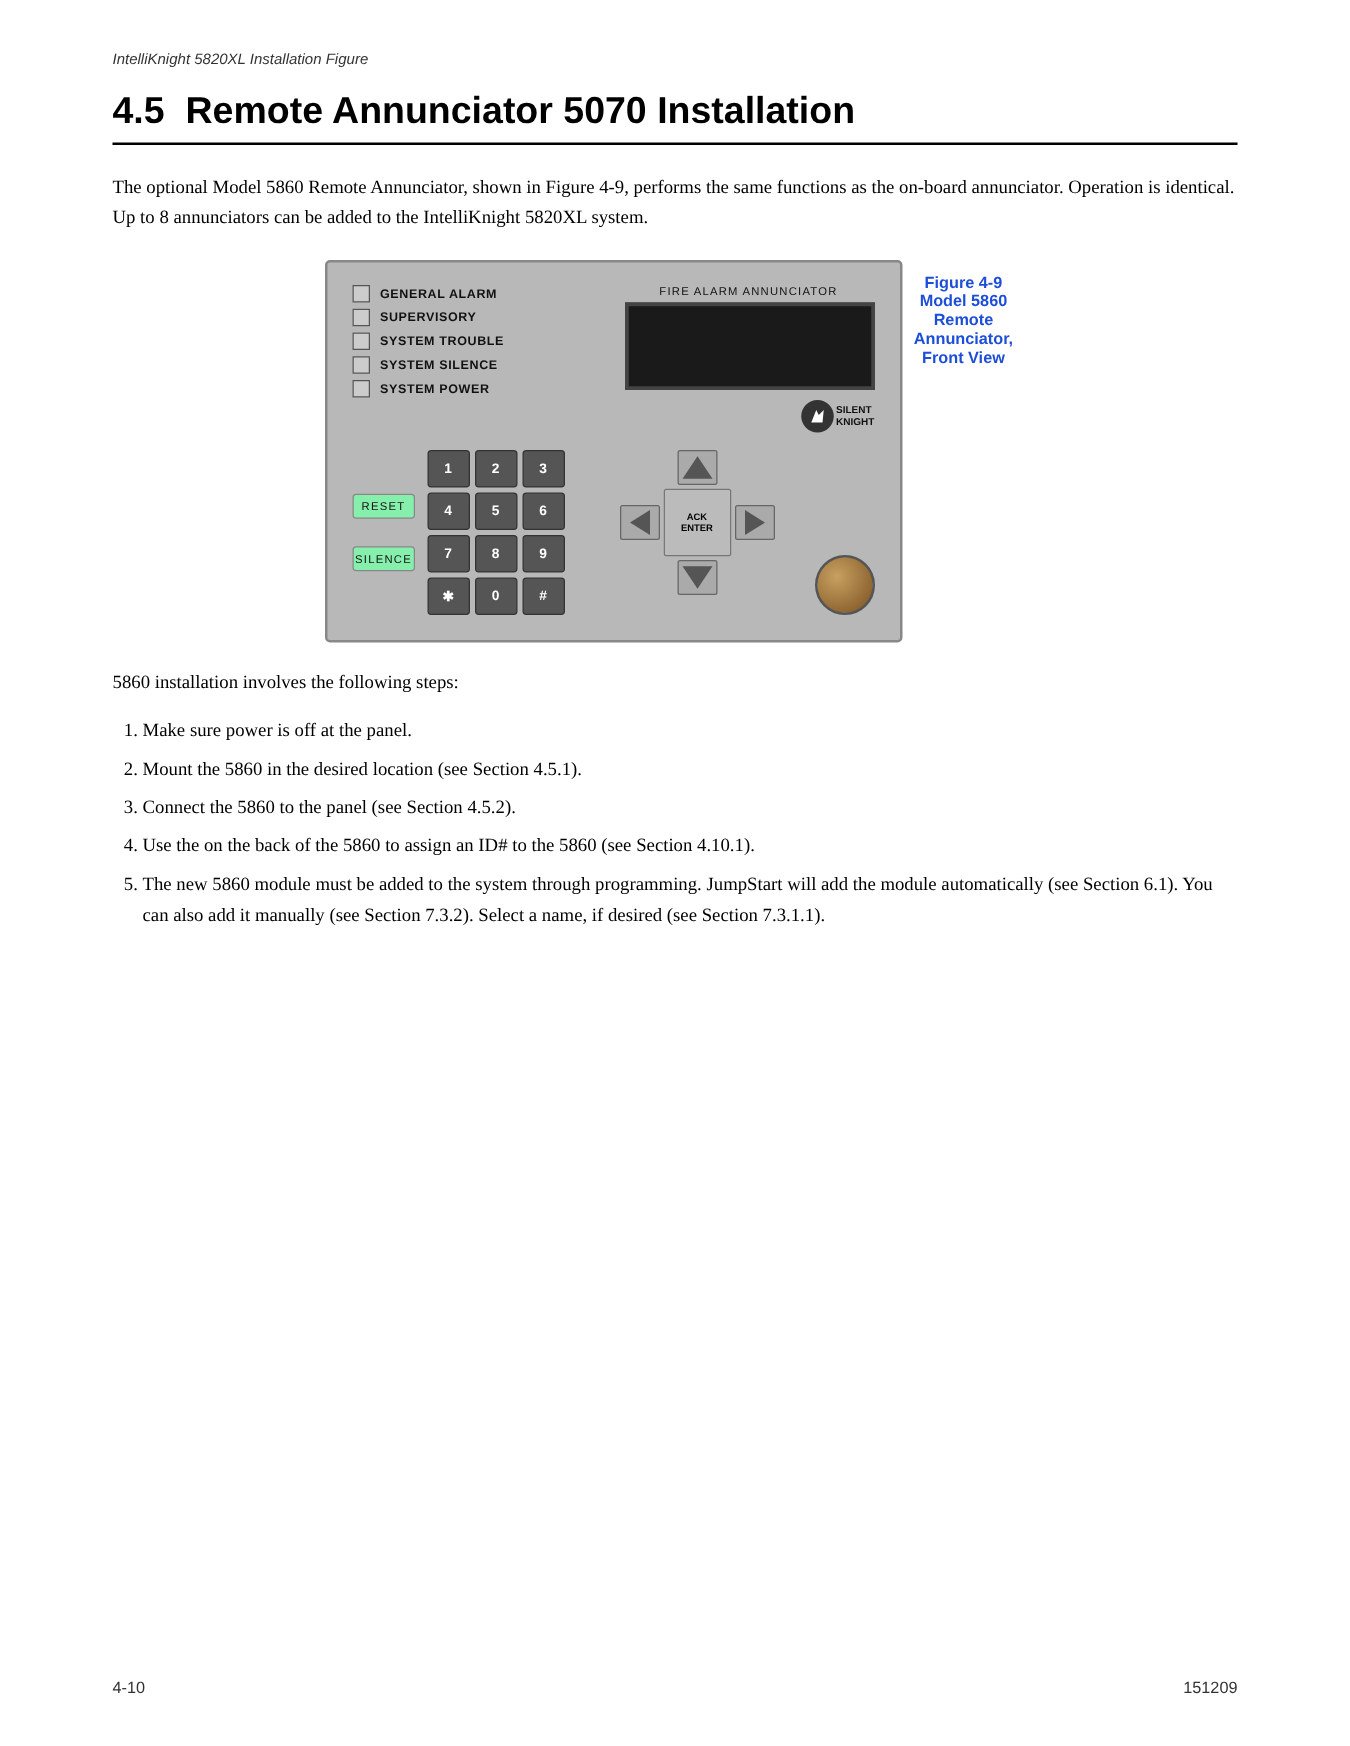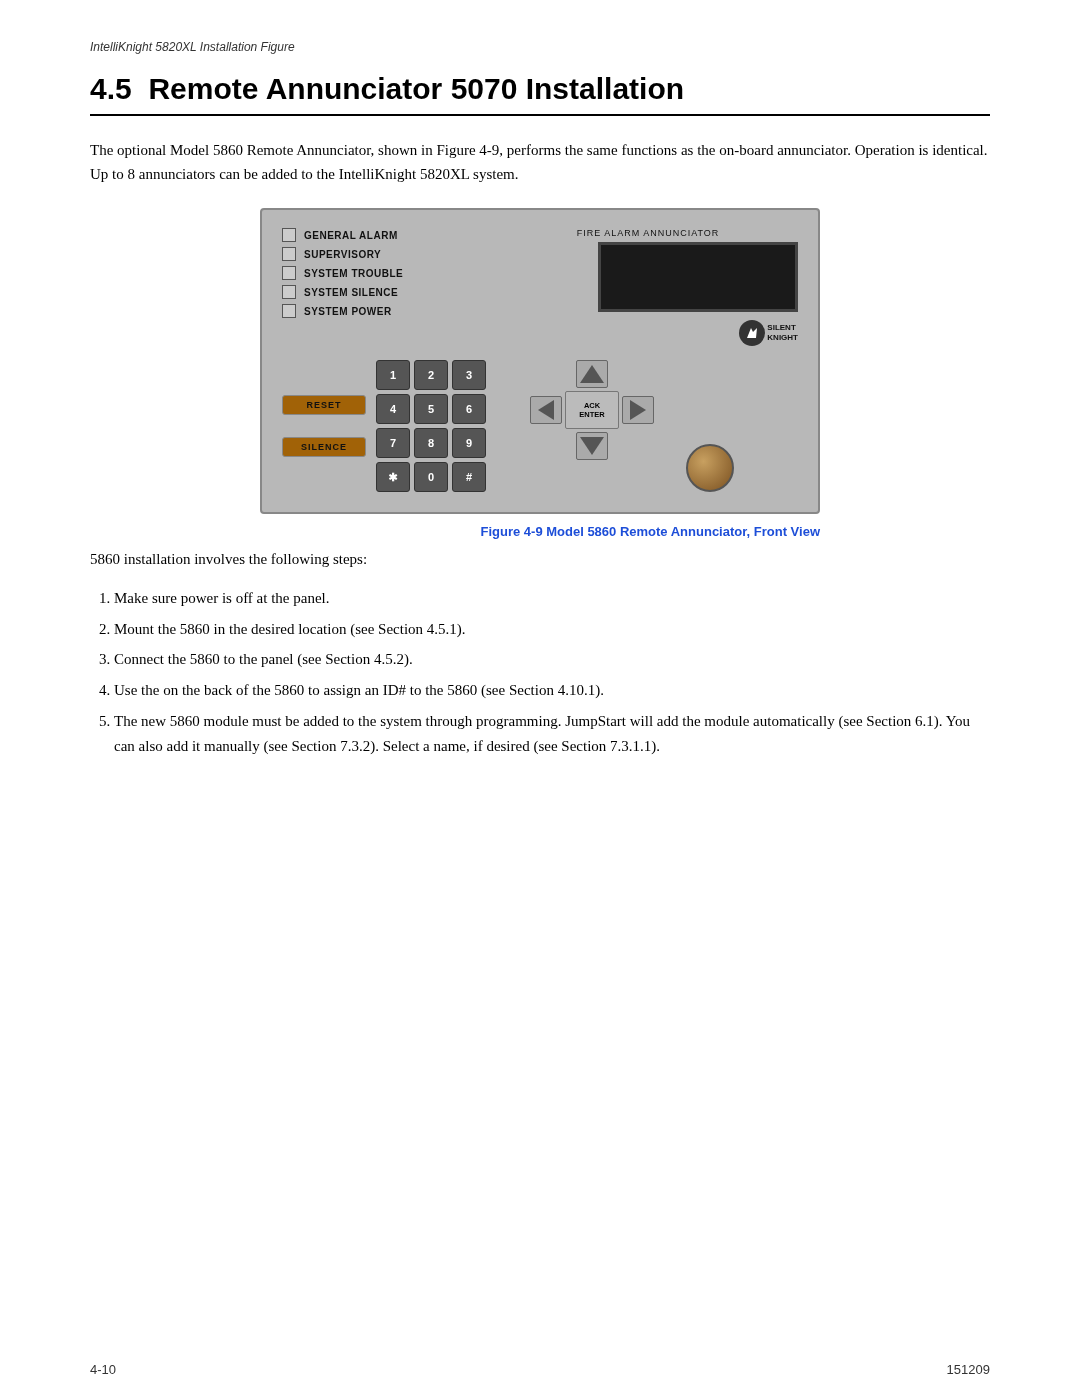--- a/index.html
+++ b/index.html
@@ -38,23 +38,23 @@
 
     .intro-text {
       font-size: 15px;
       line-height: 1.6;
       margin-bottom: 22px;
     }
 
     
     .figure-container {
       display: flex;
-      flex-direction: column;
-      align-items: flex-end;
-      margin: 0 auto 8px auto;
+      flex-direction: row;
+      align-items: flex-start;
+      margin: 0 auto 20px auto;
       width: 560px;
     }
 
     .device-panel {
       background: #b8b8b8;
       border: 2px solid #888;
       border-radius: 4px;
       width: 560px;
       padding: 18px 20px 20px 20px;
       position: relative;
@@ -157,27 +157,27 @@
       gap: 10px;
     }
 
     .side-buttons {
       display: flex;
       flex-direction: column;
       gap: 22px;
     }
 
     .side-btn {
-      background: #a16207;
+      background: #86efac;
       border: 1.5px solid #888;
       border-radius: 3px;
-      padding: 4px 18px;
+      padding: 4px 1px;
       font-family: Arial, sans-serif;
       font-size: 9px;
-      font-weight: bold;
+      font-weight: normal;
       letter-spacing: 1px;
       color: #111;
       text-align: center;
     }
 
     .keypad-grid {
       display: grid;
       grid-template-columns: repeat(3, 34px);
       grid-template-rows: repeat(4, 30px);
       gap: 4px;
@@ -217,21 +217,21 @@
     }
 
     ol li {
       font-size: 15px;
       line-height: 1.65;
       margin-bottom: 6px;
     }
 
     .footer {
       position: absolute;
-      bottom: 20px;
+      bottom: 40px;
       left: 90px;
       right: 90px;
       display: flex;
       justify-content: space-between;
       font-family: Arial, sans-serif;
       font-size: 13px;
       color: #333;
     }
 
     
@@ -282,21 +282,21 @@
       display: flex;
       align-items: center;
       justify-content: center;
       border-radius: 2px;
     }
 
     .ack-enter-btn {
       background: #bbb;
       border: 1px solid #777;
       width: 54px;
-      height: 38px;
+      height: 54px;
       display: flex;
       flex-direction: column;
       align-items: center;
       justify-content: center;
       border-radius: 2px;
     }
 
     .ack-enter-btn span {
       font-family: Arial, sans-serif;
       font-size: 7.5px;

